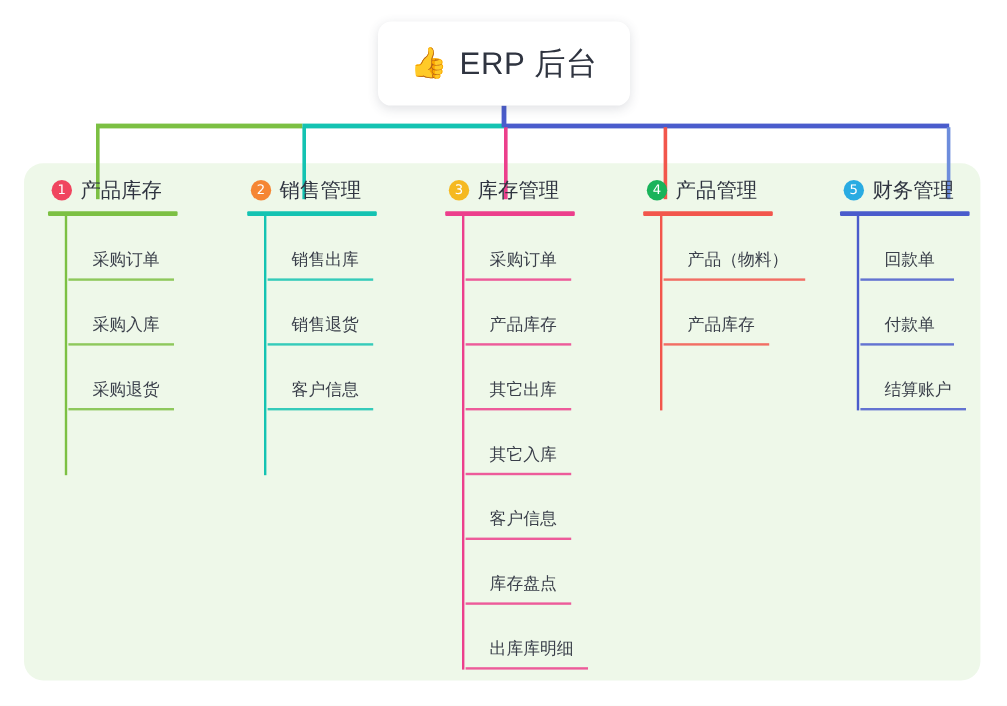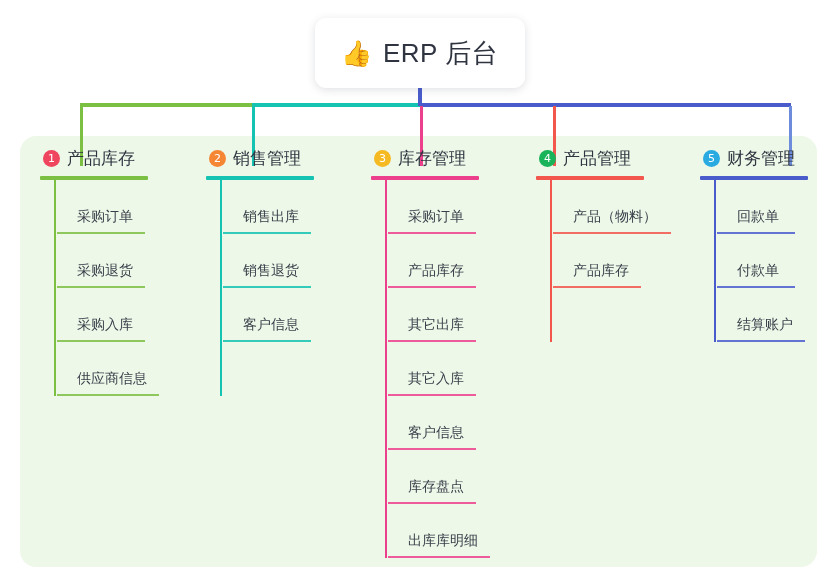--- a/index.html
+++ b/index.html
@@ -179,31 +179,27 @@
           <div class="col-title">产品库存</div>
         </div>
         <div class="col-underline" style="width: 108px; background: rgb(124, 192, 67);"></div>
         <div class="branch">
           <div class="spine" style="background: rgb(124, 192, 67); height: 216px;"></div>
           <div class="leaf">
             <div class="leaf-label">采购订单</div>
             <div class="leaf-rule" style="width: 88px; background: rgb(124, 192, 67); opacity: 0.85;"></div>
           </div>
           <div class="leaf">
+            <div class="leaf-label">采购入库</div>
+            <div class="leaf-rule" style="width: 88px; background: rgb(124, 192, 67); opacity: 0.85;"></div>
+          </div>
+          <div class="leaf">
             <div class="leaf-label">采购退货</div>
             <div class="leaf-rule" style="width: 88px; background: rgb(124, 192, 67); opacity: 0.85;"></div>
           </div>
-          <div class="leaf">
-            <div class="leaf-label">采购入库</div>
-            <div class="leaf-rule" style="width: 88px; background: rgb(124, 192, 67); opacity: 0.85;"></div>
-          </div>
-          <div class="leaf">
-            <div class="leaf-label">供应商信息</div>
-            <div class="leaf-rule" style="width: 102px; background: rgb(124, 192, 67); opacity: 0.85;"></div>
-          </div>
         </div>
       </div>
       <div class="col" style="left: 206px;">
         <div class="col-head">
           <div class="badge" style="background: rgb(245, 134, 52);">2</div>
           <div class="col-title">销售管理</div>
         </div>
         <div class="col-underline" style="width: 108px; background: rgb(20, 195, 178);"></div>
         <div class="branch">
           <div class="spine" style="background: rgb(20, 195, 178); height: 216px;"></div>

